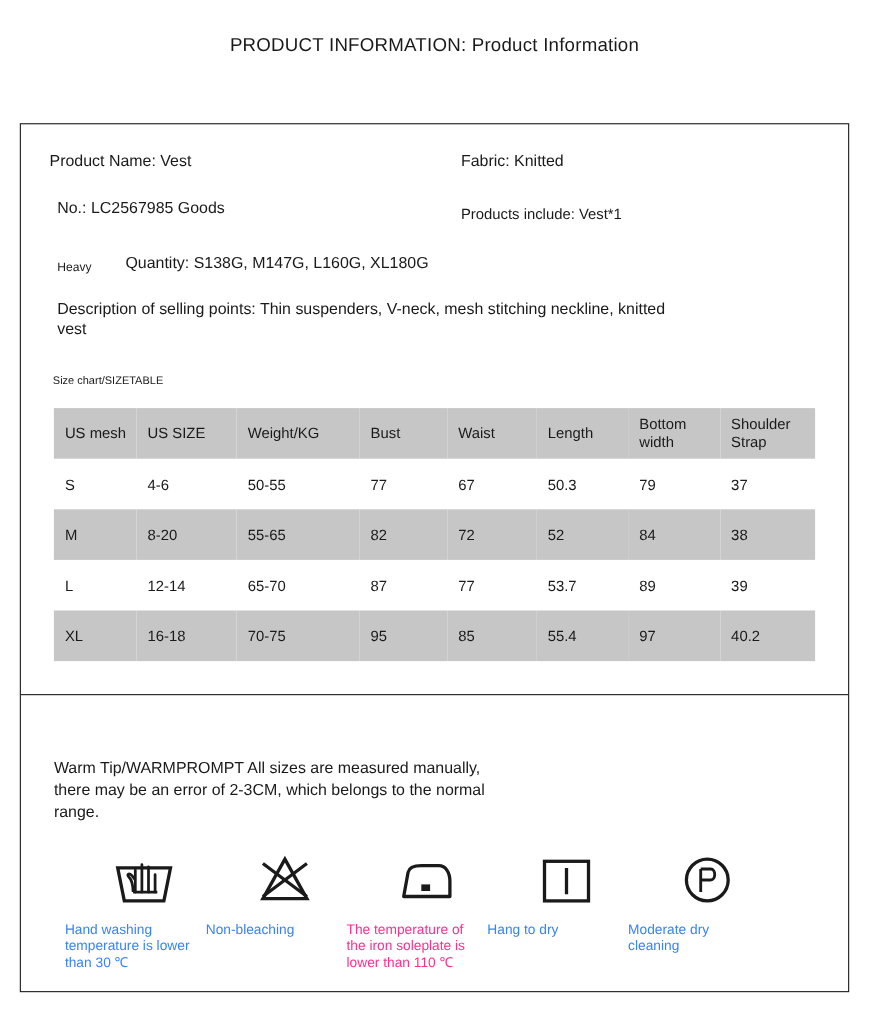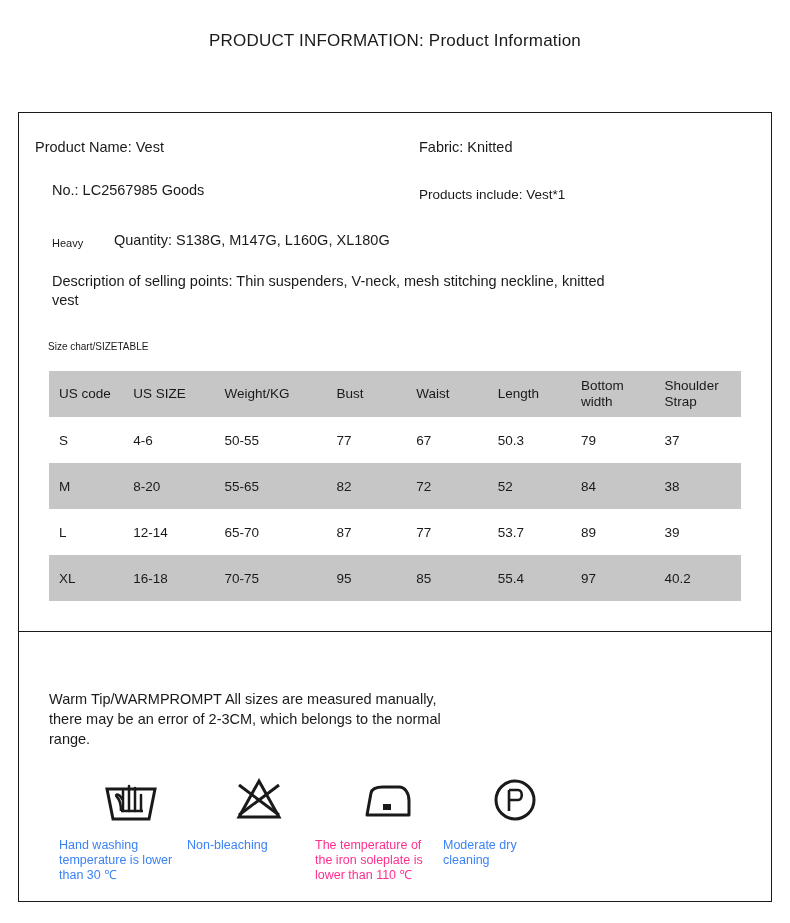--- a/index.html
+++ b/index.html
@@ -48,21 +48,21 @@
     position: relative;
     padding: 0;
   }
   .row {
     position: relative;
     font-size: 14.5px;
     color: #1a1a1a;
   }
   .pname {
     position: absolute;
-    left: 16px;
+    left: 26px;
     top: 26px;
   }
   .fabric {
     position: absolute;
     left: 400px;
     top: 26px;
   }
   .no {
     position: absolute;
     left: 33px;
@@ -206,21 +206,21 @@
       <div class="row heavy">Heavy</div>
       <div class="row qty">Quantity: S138G, M147G, L160G, XL180G</div>
       <div class="row desc">Description of selling points: Thin suspenders, V-neck, mesh stitching neckline, knitted vest</div>
     </div>
 
     <div class="sizechart-label">Size chart/SIZETABLE</div>
 
     <table class="sizetable">
       <thead>
         <tr>
-          <th class="c0">US code</th>
+          <th class="c0">US mesh</th>
           <th class="c1">US SIZE</th>
           <th class="c2">Weight/KG</th>
           <th class="c3">Bust</th>
           <th class="c4">Waist</th>
           <th class="c5">Length</th>
           <th class="c6">Bottom width</th>
           <th class="c7">Shoulder Strap</th>
         </tr>
       </thead>
       <tbody>
@@ -299,20 +299,29 @@
       <div class="care-item pink">
         <div class="care-glyph">
           <svg width="56" height="50" viewBox="0 0 56 50">
             <path d="M8 42 L12 20 C13 15 18 14 24 14 L40 14 C46 14 50 20 50 28 L50 42 Z" fill="none" stroke="#1a1a1a" stroke-width="3" stroke-linejoin="round"></path>
             <rect x="24" y="31" width="8" height="6" fill="#1a1a1a"></rect>
           </svg>
         </div>
         <div class="care-caption">The temperature of the iron soleplate is lower than 110 ℃</div>
       </div>
 
+      <div class="care-item">
+        <div class="care-glyph">
+          <svg width="56" height="50" viewBox="0 0 56 50">
+            <rect x="8" y="10" width="40" height="36" fill="none" stroke="#1a1a1a" stroke-width="3"></rect>
+            <path d="M28 16 L28 40" stroke="#1a1a1a" stroke-width="3"></path>
+          </svg>
+        </div>
+        <div class="care-caption">Hang to dry</div>
+      </div>
 
       <div class="care-item">
         <div class="care-glyph">
           <svg width="56" height="50" viewBox="0 0 56 50">
             <circle cx="28" cy="27" r="19" fill="none" stroke="#1a1a1a" stroke-width="3"></circle>
             <path d="M22 17 L22 38 M22 17 L31 17 C36 17 36 27 31 27 L22 27" fill="none" stroke="#1a1a1a" stroke-width="2.6" stroke-linejoin="round"></path>
           </svg>
         </div>
         <div class="care-caption">Moderate dry cleaning</div>
       </div>

